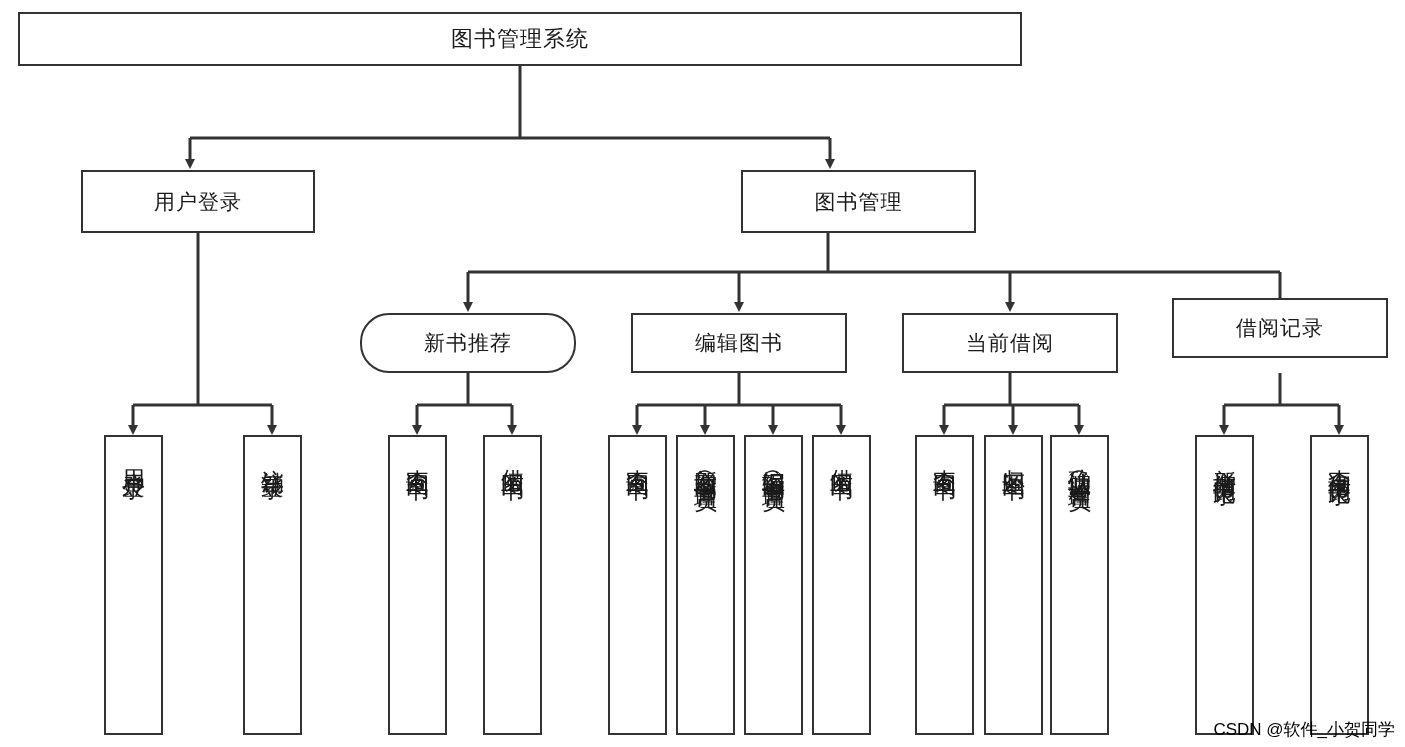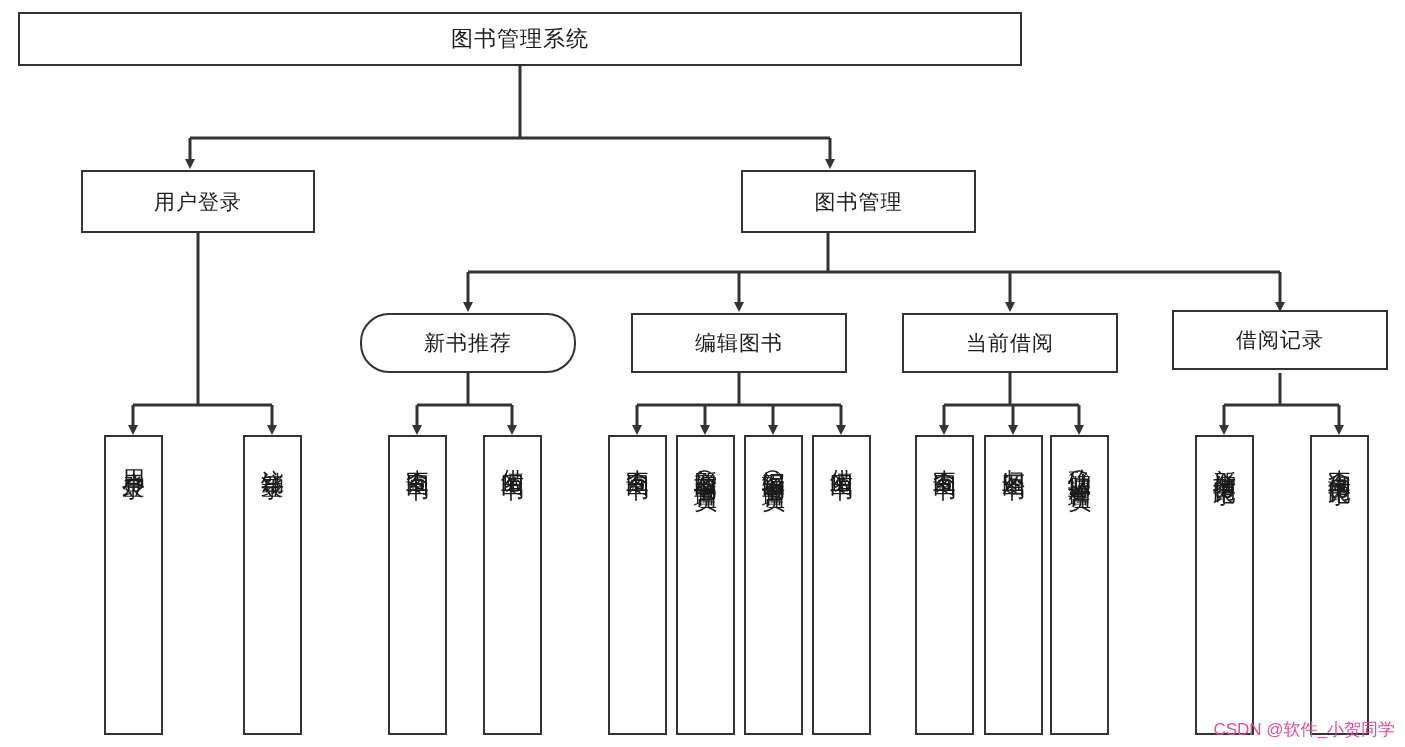--- a/index.html
+++ b/index.html
@@ -42,21 +42,21 @@
     letter-spacing:3px;
     line-height:1;
     white-space:nowrap;
   }
 
   .watermark{
     position:absolute;
     right:10px;
     bottom:6px;
     font-size:17px;
-    color:#ec4899;
+    color:#000000;
     white-space:nowrap;
     pointer-events:none;
   }
 </style>
 </head>
 <body>
 
 <div id="diagram">
 
   <svg id="wires" viewBox="0 0 1405 747">
@@ -122,21 +122,21 @@
 
   <div class="node h-node" style="left:360px;top:313px;width:216px;height:60px;border-radius:29px;">
     <span class="lbl">新书推荐</span>
   </div>
   <div class="node h-node" style="left:631px;top:313px;width:216px;height:60px;">
     <span class="lbl">编辑图书</span>
   </div>
   <div class="node h-node" style="left:902px;top:313px;width:216px;height:60px;">
     <span class="lbl">当前借阅</span>
   </div>
-  <div class="node h-node" style="left:1172px;top:310px;width:216px;height:60px;">
+  <div class="node h-node" style="left:1172px;top:298px;width:216px;height:60px;">
     <span class="lbl">借阅记录</span>
   </div>
 
   <div class="node v-node" style="left:104px;top:435px;width:59px;height:300px;">
     <span class="lbl">用户登录</span>
   </div>
   <div class="node v-node" style="left:243px;top:435px;width:59px;height:300px;">
     <span class="lbl">注销登录</span>
   </div>
   <div class="node v-node" style="left:388px;top:435px;width:59px;height:300px;">

